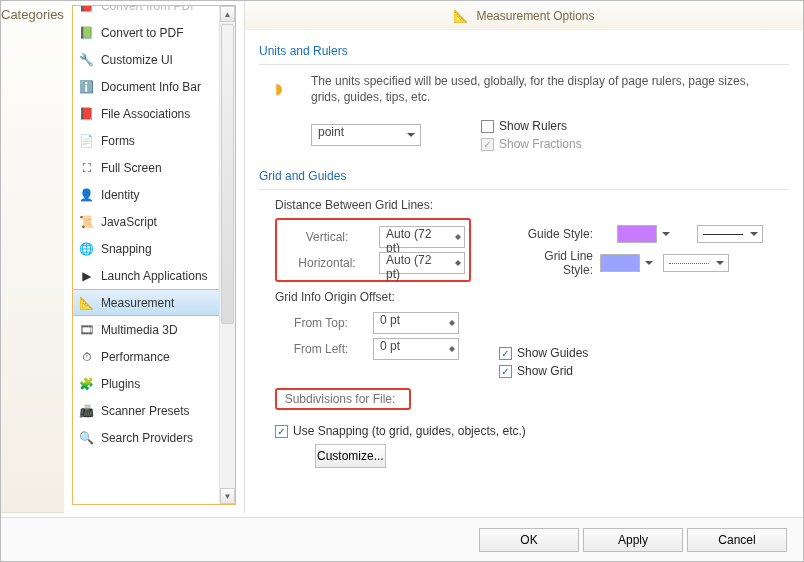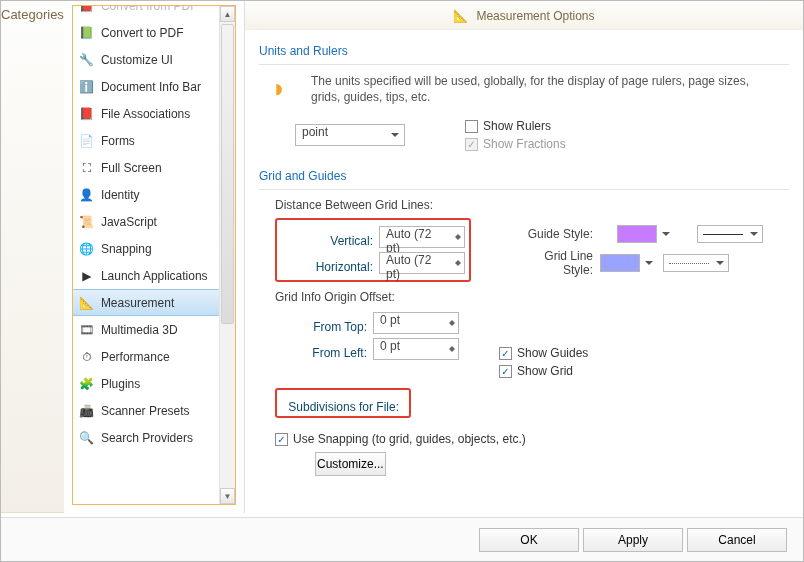--- a/index.html
+++ b/index.html
@@ -25,21 +25,21 @@
 .sel-input::after { content: ""; position: absolute; right: 5px; top: 8px; border: 4px solid transparent; border-top-color: #555; }
 .spin { height: 22px; border: 1px solid #b7b7b7; background: #fff; padding: 0 16px 0 6px; width: 86px; position: relative; }
 .spin::before, .spin::after { content: ""; position: absolute; right: 3px; border: 3px solid transparent; }
 .spin::before { top: 4px; border-bottom-color: #666; }
 .spin::after { bottom: 4px; border-top-color: #666; }
 .chk { width: 13px; height: 13px; border: 1px solid #8a8a8a; display: inline-flex; align-items: center; justify-content: center; margin-right: 5px; font-size: 10px; color: #1361a6; background: #fff; }
 .chk.on::after { content: "✓"; }
 .chk.dis { background: #f1f1f1; color: #9aa5ad; border-color: #c0c0c0; }
 .lbl { color: #333; }
 .dis-lbl { color: #9b9b9b; }
-.sub-label { text-align: right; width: 92px; color: #0c4a6e; margin-right: 6px; margin-top: 8px; }
+.sub-label { text-align: center; width: 92px; color: #737373; margin-right: 6px; }
 .sub-label.wide { width: 118px; }
 .swatch { width: 40px; height: 18px; border: 1px solid #b7b7b7; background: #c77bff; position: relative; }
 .swatch.blue { background: #9aa4ff; }
 .swatch::after { content: ""; position: absolute; right: -14px; top: 6px; border: 4px solid transparent; border-top-color: #555; }
 .swatch-wrap { display: inline-flex; align-items: center; border: 1px solid transparent; height: 22px; padding-right: 16px; }
 .line-style { width: 66px; height: 18px; border: 1px solid #b7b7b7; display: inline-flex; align-items: center; justify-content: center; padding-right: 15px; position: relative; }
 .line-style::after { content: ""; position: absolute; right: 4px; top: 6px; border: 4px solid transparent; border-top-color: #555; }
 .solid-line { width: 40px; border-top: 1px solid #333; }
 .dot-line { width: 40px; border-top: 1px dotted #666; }
 .hl { border: 2px solid #e23b30; border-radius: 3px; padding: 2px 4px; display: inline-flex; align-items: center; }
@@ -140,21 +140,21 @@
       <span style="color:#f5a623">📐</span>
       <span>Measurement Options</span>
     </div>
     <div class="panel">
       <div class="group-title">Units and Rulers</div>
       <hr class="rule">
       <div class="units-row">
         <div class="big-ic">◗</div>
         <div class="units-text">The units specified will be used, globally, for the display of page rulers, page sizes, grids, guides, tips, etc.</div>
       </div>
-      <div class="row" style="margin-left:36px;margin-top:10px;gap:60px">
+      <div class="row" style="margin-left:52px;margin-top:10px;gap:60px">
         <div class="sel-input"><span>point</span></div>
         <div>
           <div class="row">
               <span class="chk"></span>
               <span class="lbl">Show Rulers</span>
             </div>
           <div class="row">
               <span class="chk on dis"></span>
               <span class="dis-lbl">Show Fractions</span>
             </div>

